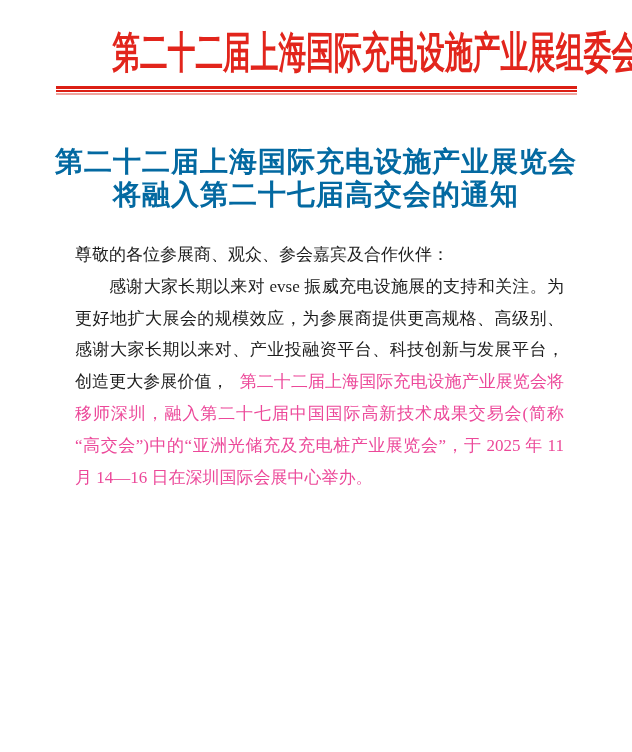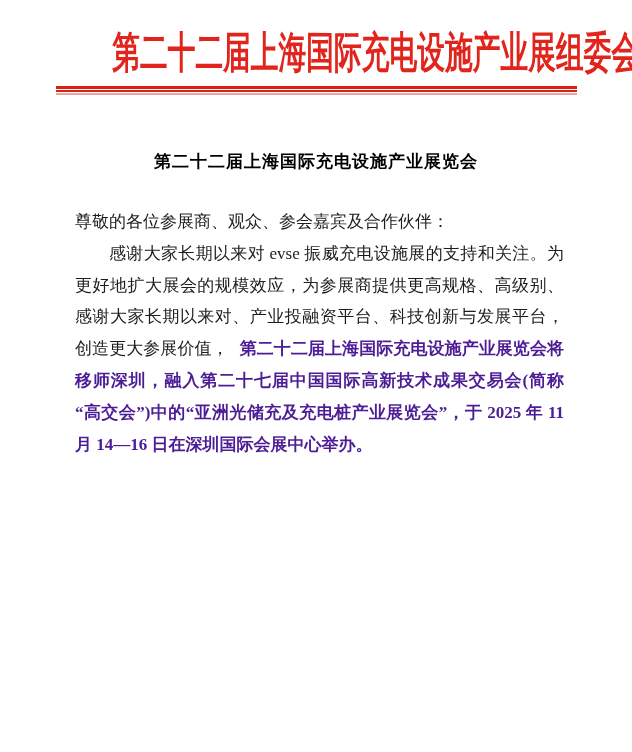--- a/index.html
+++ b/index.html
@@ -26,58 +26,59 @@
   
   .rule-wrap { width: 521px; margin: 10px auto 0 auto; }
   .rule-top { height: 3px; }
   .rule-gap { height: 1px; background: #ffffff; }
   .rule-mid { height: 2px; }
   .rule-bottom { height: 2px; margin-top: 1px; }
   
   .doc-title {
     margin: 50px 0 0 0;
     text-align: center;
-    font-size: 17px;
+    font-size: 28px;
     line-height: 33px;
     font-weight: 700;
-    color: #000000;
+    color: #0369a1;
     letter-spacing: 1px;
     font-family: "Liberation Serif", "DejaVu Serif", serif;
   }
   
   .body-text {
     margin-top: 28px;
     padding: 0 68px 0 75px;
     font-size: 17px;
     line-height: 31.8px;
     color: #1d1d1d;
     text-align: justify;
     text-justify: inter-ideograph;
     font-family: "Liberation Serif", "DejaVu Serif", serif;
   }
   .body-text p { margin: 0; padding: 0; }
   .body-text p.indent { text-indent: 2em; }
-  .body-text b { font-weight: 700; color: #4c1d95; margin-left: 11px; }
+  .body-text b { font-weight: 400; color: #ec4899; margin-left: 11px; }
 </style>
 </head>
 <body>
 
 <div class="page">
 
   <div class="letterhead" style="color: rgb(226, 37, 28);">第二十二届上海国际充电设施产业展组委会</div>
 
   <div class="rule-wrap">
     <div class="rule-top" style="background: rgb(220, 31, 20);"></div>
     <div class="rule-gap"></div>
     <div class="rule-mid" style="background: rgb(220, 31, 20);"></div>
     <div class="rule-bottom" style="background: rgb(239, 164, 158);"></div>
   </div>
 
   <h1 class="doc-title">
     <span>第二十二届上海国际充电设施产业展览会</span><br>
+    <span>将融入第二十七届高交会的通知</span>
   </h1>
 
   <div class="body-text" style="color: rgb(29, 29, 29);">
     <p>尊敬的各位参展商、观众、参会嘉宾及合作伙伴：</p>
     <div>
         <p class="indent"><span>感谢大家长期以来对 evse 振威充电设施展的支持和关注。为更好地扩大展会的规模效应，为参展商提供更高规格、高级别、感谢大家长期以来对、产业投融资平台、科技创新与发展平台，创造更大参展价值，</span><b>第二十二届上海国际充电设施产业展览会将移师深圳，融入第二十七届中国国际高新技术成果交易会(简称“高交会”)中的“亚洲光储充及充电桩产业展览会”，于 2025 年 11 月 14—16 日在深圳国际会展中心举办。</b></p>
       </div>
   </div>
 
 </div>

